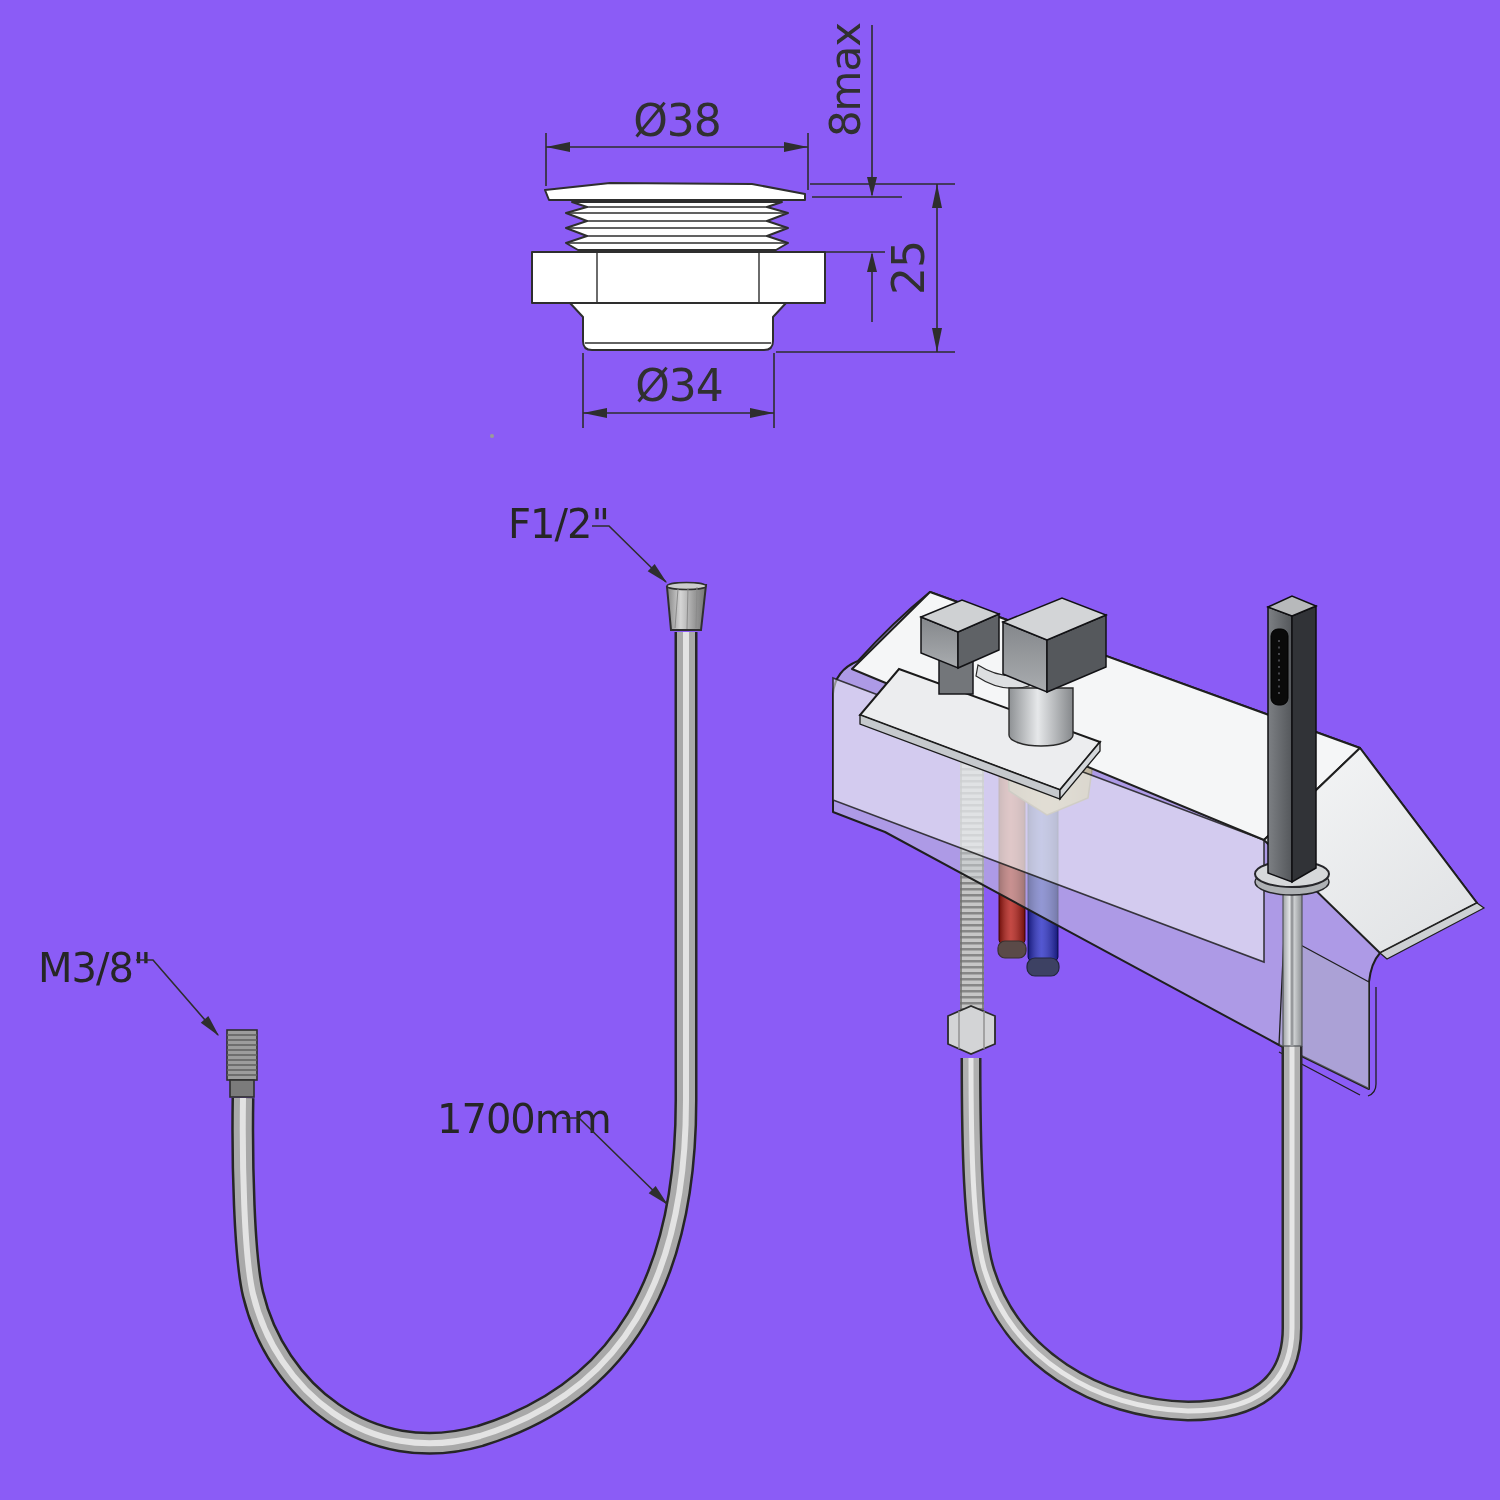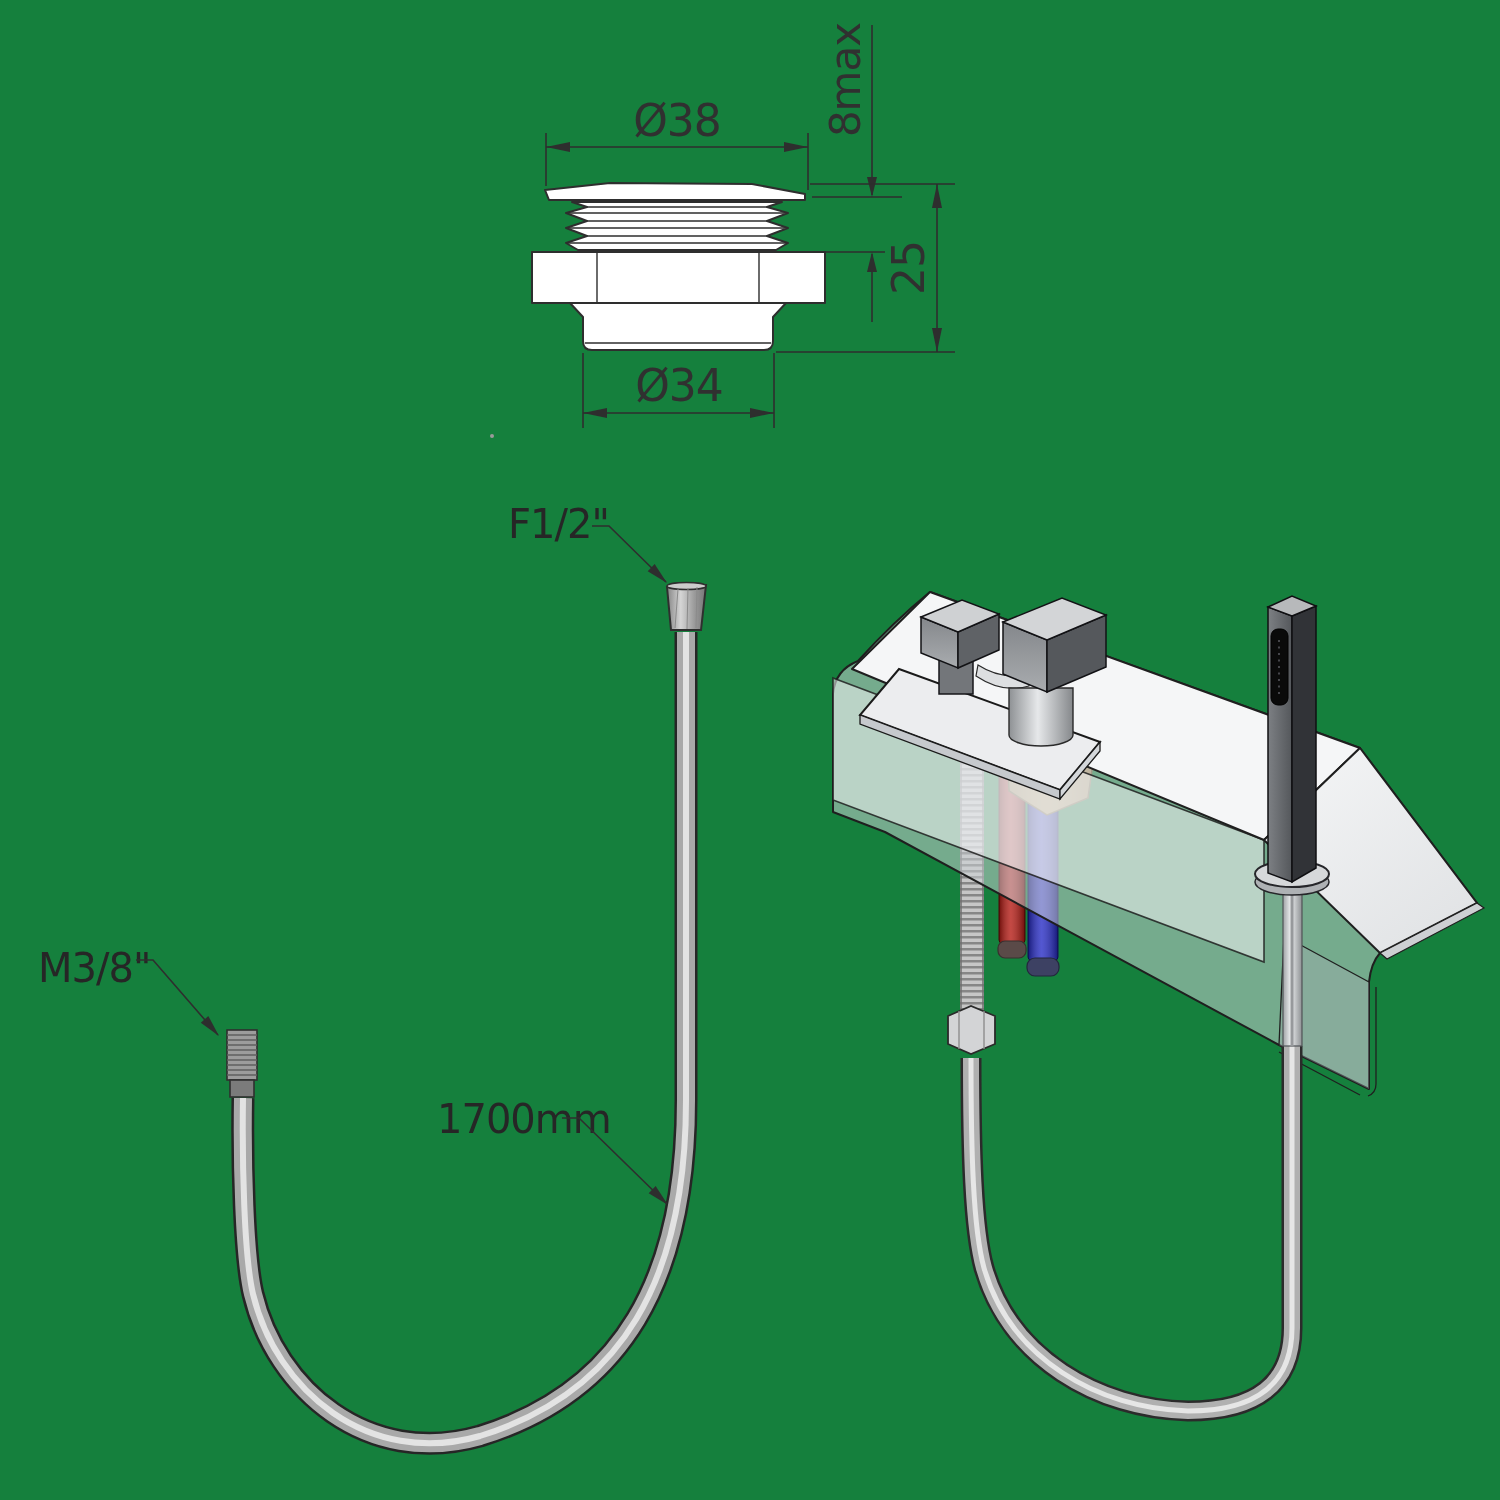--- a/index.html
+++ b/index.html
@@ -1,16 +1,16 @@
 <!DOCTYPE html>
 <html><head>
 <meta charset="utf-8">
 <style>
   html,body{margin:0;padding:0;background:#ffffff;}
-  .canvas{position:relative;width:1500px;height:1500px;background:#15803d;overflow:hidden;
+  .canvas{position:relative;width:1500px;height:1500px;background:#8b5cf6;overflow:hidden;
           font-family:"DejaVu Sans",sans-serif;}
   svg{position:absolute;inset:0;}
   .edgefill{stroke:#2e2e2e;stroke-width:2;fill:#ffffff;stroke-linejoin:round;}
   .thin{stroke:#2e2e2e;stroke-width:1.4;fill:none;}
   .dimline{stroke:#2e2e2e;stroke-width:1.6;fill:none;}
   .arrow{fill:#2e2e2e;stroke:none;}
   .dimtext{font-size:44px;fill:#303030;letter-spacing:-1px;}
   .dimtext-s{font-size:42px;fill:#303030;letter-spacing:-1px;}
   .labtext{font-size:40px;fill:#262626;letter-spacing:-1px;}
   .iso{stroke:#1f1f1f;stroke-width:2;stroke-linejoin:round;}

